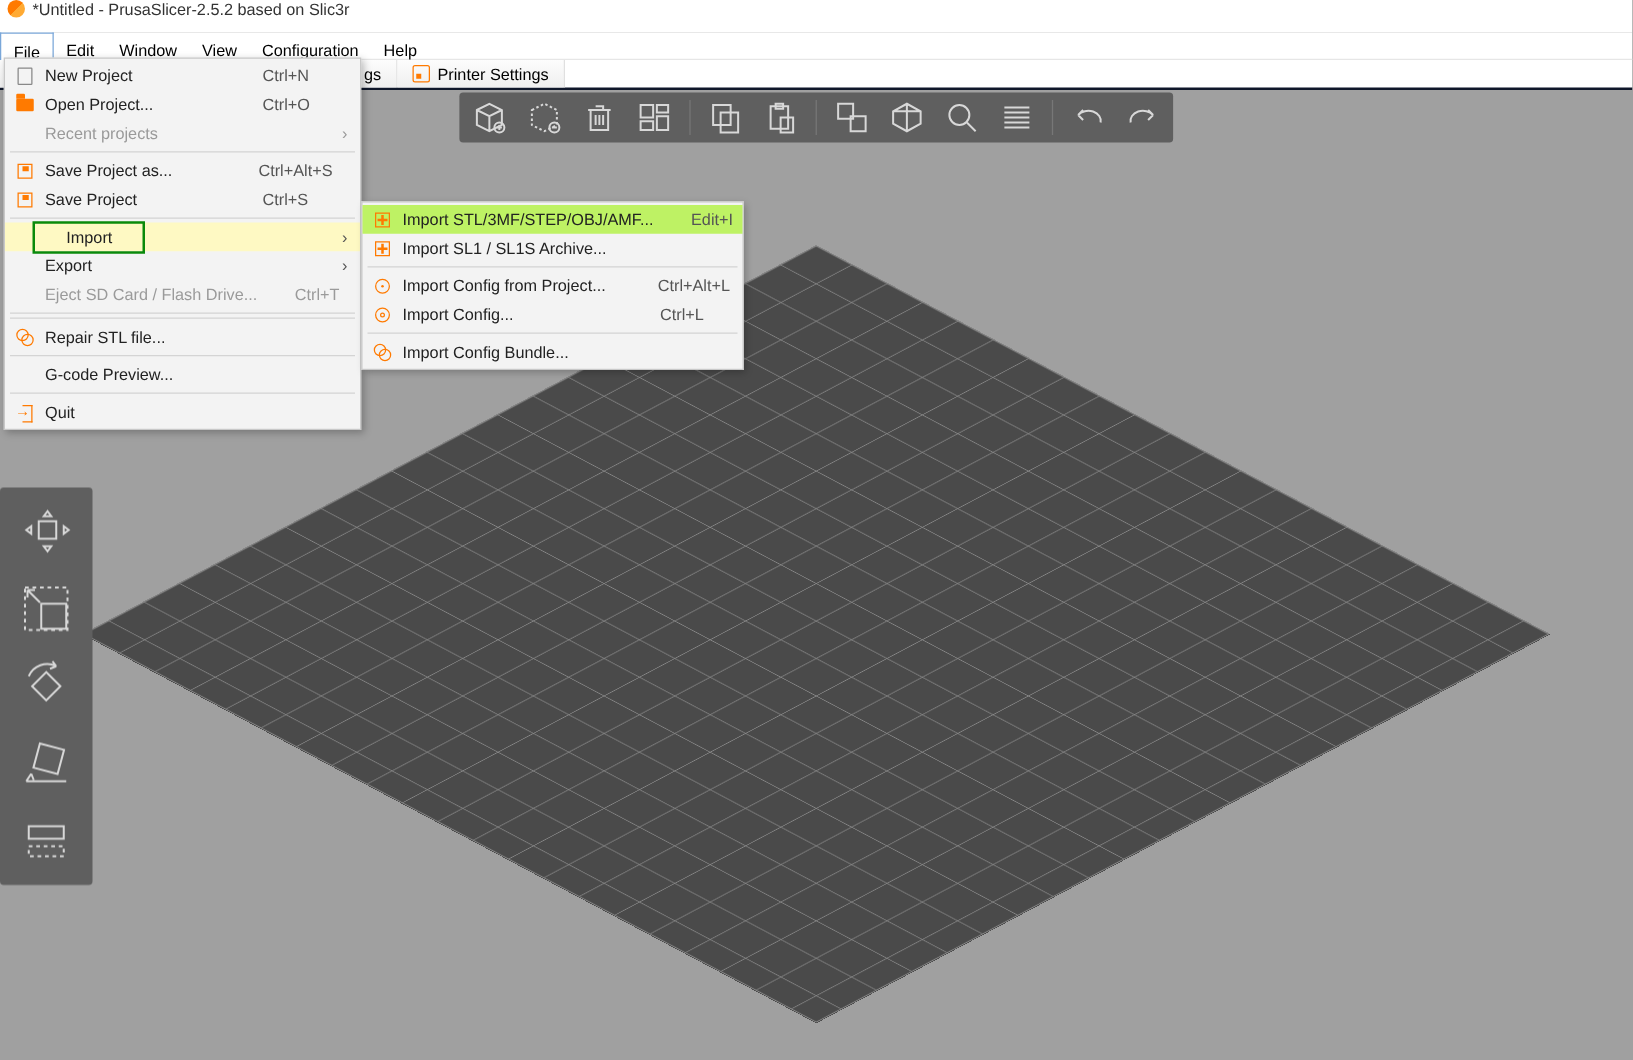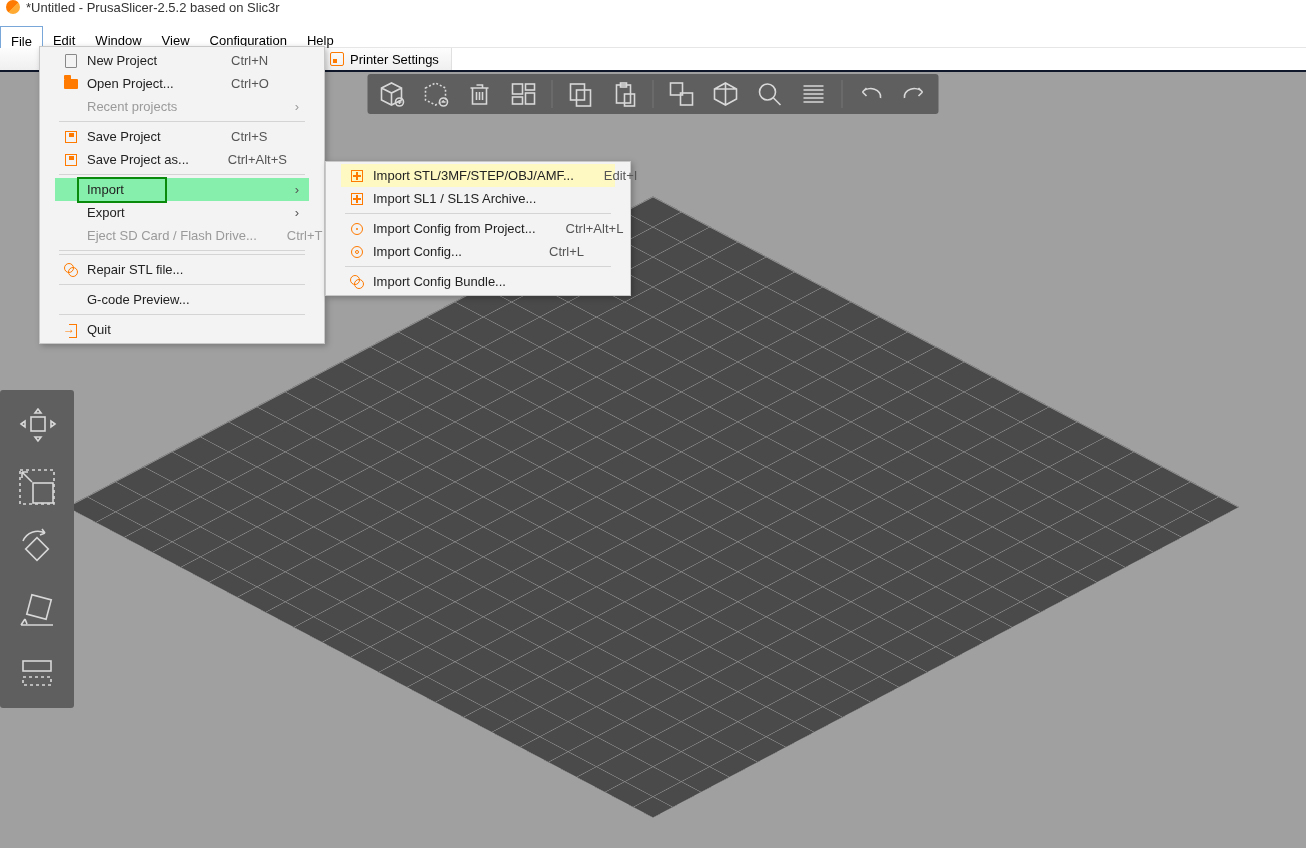--- a/index.html
+++ b/index.html
@@ -29,29 +29,29 @@
   .toptoolbar .tbtn { width:32px; height:32px; display:flex; align-items:center; justify-content:center; color:#d8d8d8; position:relative; }
   .toptoolbar svg { stroke:#d8d8d8; fill:none; stroke-width:1.6; }
   .toptoolbar .sep { width:1px; height:28px; background:#777; }
 
   
   .sidetoolbar { position:absolute; left:0; top:318px; width:74px; background:#5f5f5f; border-radius:3px; display:flex; flex-direction:column; align-items:center; gap:16px; padding:12px 0; }
   .sidetoolbar .sbtn { width:54px; height:46px; display:flex; align-items:center; justify-content:center; color:#d8d8d8; position:relative; }
   .sidetoolbar svg { stroke:#d8d8d8; fill:none; stroke-width:1.6; }
 
   
-  .dropdown { position:absolute; background:#f3f3f3; border:1px solid #c8c8c8; box-shadow:2px 2px 6px rgba(0,0,0,.25); padding:2px 15px;margin-left:36px; }
+  .dropdown { position:absolute; background:#f3f3f3; border:1px solid #c8c8c8; box-shadow:2px 2px 6px rgba(0,0,0,.25); padding:2px 0; }
   .dropdown .row { display:flex; align-items:center; height:23px; padding:0 10px 0 6px; white-space:nowrap; cursor:default; }
   .dropdown .row .ico { width:20px; height:16px; display:flex; align-items:center; justify-content:center; margin-right:6px; flex-shrink:0; }
   .dropdown .row .lbl { flex:1; color:#222; }
   .dropdown .row .sc  { color:#555; margin-left:30px; min-width:56px; }
   .dropdown .row .arr { width:12px; color:#555; text-align:right; }
   .dropdown .row.disabled .lbl, .dropdown .row.disabled .sc, .dropdown .row.disabled .arr { color:#9a9a9a; }
-  .dropdown .row.sel { background:#86efac; }
-  .dropdown .row.sel2 { background:#fef9c3; }
+  .dropdown .row.sel { background:#fef9c3;gap:17px; }
+  .dropdown .row.sel2 { background:#bef264; }
   .dropdown .row.boxed::after { content:""; position:absolute; left:22px; width:86px; height:22px; border:2px solid #0a8a0a; pointer-events:none; }
   .dropdown .row { position:relative; }
   .dropdown hr { border:none; border-top:1px solid #d4d4d4; margin:3px 4px; }
 
   
   .bed { position:absolute; left:50%; top:56%; transform:translate(-50%,-50%) rotateX(58deg) rotateZ(45deg); width:830px; height:830px; background:#4a4a4a; background-image:linear-gradient(#888 1px,transparent 1px),linear-gradient(90deg,#888 1px,transparent 1px); background-size:40px 40px; border:1px solid #888; }
 
   
   .ic-new { width:12px; height:14px; border:1.5px solid #888; border-radius:1px; position:relative; }
   .ic-open { width:14px; height:10px; background:#ff7a00; border-radius:1px; position:relative; }
@@ -249,32 +249,32 @@
     <span class="ico"></span>
     <span class="lbl">Recent projects</span>
       <span class="sc"></span>
       <span class="arr">›</span>
   </div>
   <hr>
   <div class="row">
     <span class="ico">
         <span class="ic-save"></span>
       </span>
+    <span class="lbl">Save Project as...</span>
+      <span class="sc">Ctrl+Alt+S</span>
+      <span class="arr"></span>
+  </div>
+  <div class="row">
+    <span class="ico">
+        <span class="ic-save"></span>
+      </span>
     <span class="lbl">Save Project</span>
       <span class="sc">Ctrl+S</span>
       <span class="arr"></span>
   </div>
-  <div class="row">
-    <span class="ico">
-        <span class="ic-save"></span>
-      </span>
-    <span class="lbl">Save Project as...</span>
-      <span class="sc">Ctrl+Alt+S</span>
-      <span class="arr"></span>
-  </div>
   <hr>
   <div class="row sel boxed">
     <span class="ico"></span>
     <span class="lbl">Import</span>
       <span class="sc"></span>
       <span class="arr">›</span>
   </div>
   <div class="row">
     <span class="ico"></span>
     <span class="lbl">Export</span>

